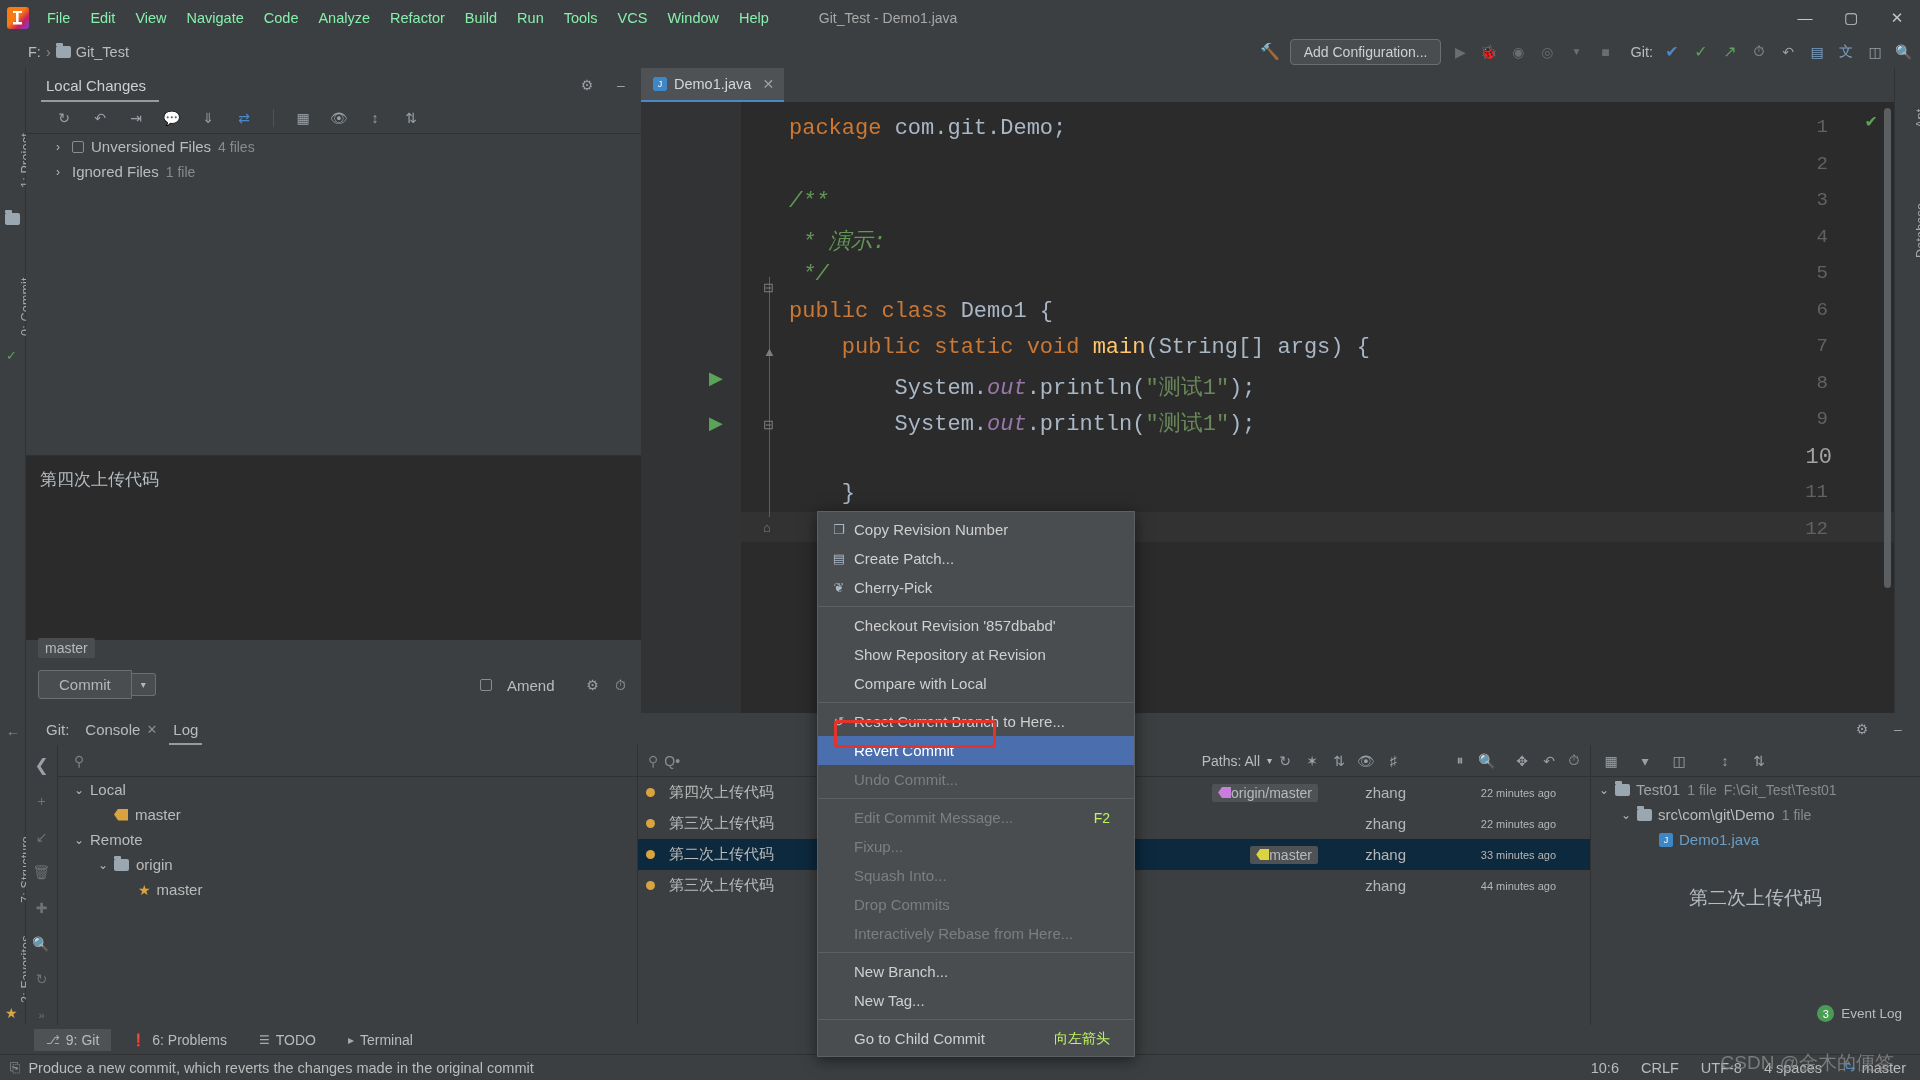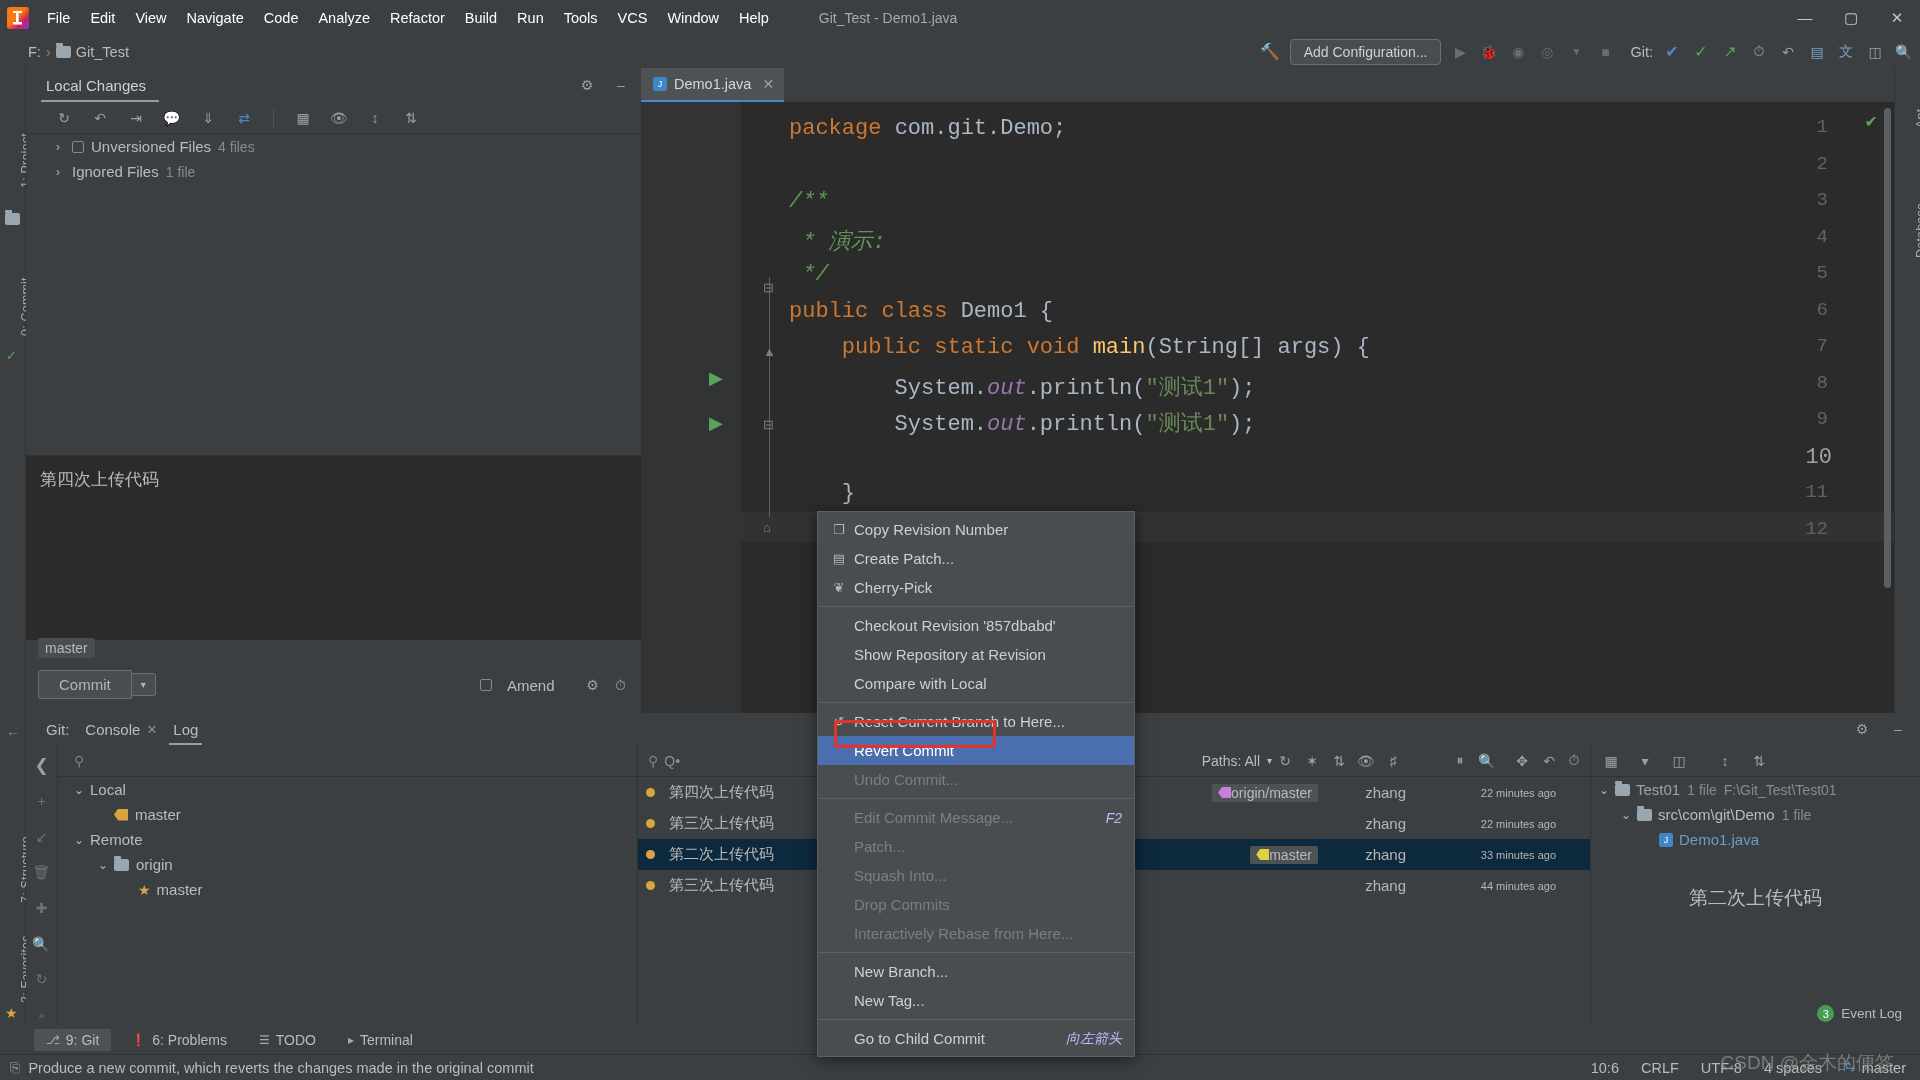--- a/index.html
+++ b/index.html
@@ -22,21 +22,21 @@
     width:22px; height:22px; margin-left:7px; margin-right:8px;
     background:linear-gradient(135deg,#f97a12 0%, #f97a12 45%, #c8215b 70%, #7b3fe4 100%);
     border-radius:3px; position:relative;
   }
   .logo:after{
     content:""; position:absolute; left:6px; top:4px; width:9px; height:14px;
     background:#fff; clip-path:polygon(0 0,100% 0,100% 18%,62% 18%,62% 82%,100% 82%,100% 100%,0 100%,0 82%,34% 82%,34% 18%,0 18%);
   }
   .menu { display:flex; align-items:center; gap:0px; }
   .menu-item {
-    padding:3px 10px; color:#ffffff; font-size:14.5px; white-space:nowrap;
+    padding:3px 10px; color:#86efac; font-size:14.5px; white-space:nowrap;
   }
   .win-title {
     margin-left:40px; color:#a9a9a9; font-size:14px; white-space:nowrap;
   }
   .win-ctrl { position:absolute; right:0; top:0; height:35px; display:flex; align-items:center; }
   .win-btn { width:46px; height:35px; display:flex; align-items:center; justify-content:center; color:#c6c6c6; font-size:15px;}
 
   
   .navbar {
     position:absolute; left:0; top:35px; width:1920px; height:33px;
@@ -168,21 +168,21 @@
   .ctxmenu{
     position:absolute; left:817px; top:511px; width:318px;
     background:#4a4d4f; border:1px solid #5c6062; box-shadow:0 3px 14px rgba(0,0,0,.55); z-index:50;
     padding:3px 0;
   }
   .ctxitem{ height:29px; display:flex; align-items:center; padding-left:10px; font-size:15px; color:#cfcfcf; position:relative;}
   .ctxitem.dis{ color:#7b7f81; }
   .ctxitem.sel{ background:#4b6eaf; color:#ffffff; }
   .ctxitem .mic{ width:22px; display:inline-flex; justify-content:center; align-items:center; color:#a9b7c6; font-size:13px;}
   .ctxitem .txt{ margin-left:4px; }
-  .ctxitem .sc{ position:absolute; right:12px; color:#c4b5fd; font-size:14px;font-style:italic;}
+  .ctxitem .sc{ position:absolute; right:24px; color:#bef264; font-size:14px;}
   .ctxsep{ height:1px; background:#5c6062; margin:4px 0; }
   .redbox{
     position:absolute; left:834px; top:720px; width:162px; height:28px;
     border:3px solid #e63329; border-radius:4px; z-index:60; pointer-events:none;
   }
 
   
   .toolwinbar{ position:absolute; left:0; bottom:26px; width:1920px; height:29px; background:#3c3f41; display:flex; align-items:center;}
   .twitem{display:flex;align-items:center;gap:6px;padding:3px 12px;font-size:14px;color:#bbb;}
   .twitem.active{background:#4e5254;}
@@ -560,21 +560,21 @@
         <span class="txt">Undo Commit...</span>
       </div>
       <div class="ctxsep"></div>
       <div class="ctxitem dis">
         <span class="mic"></span>
         <span class="txt">Edit Commit Message...</span>
         <span class="sc">F2</span>
       </div>
       <div class="ctxitem dis">
         <span class="mic"></span>
-        <span class="txt">Patch...</span>
+        <span class="txt">Fixup...</span>
       </div>
       <div class="ctxitem dis">
         <span class="mic"></span>
         <span class="txt">Squash Into...</span>
       </div>
       <div class="ctxitem dis">
         <span class="mic"></span>
         <span class="txt">Drop Commits</span>
       </div>
       <div class="ctxitem dis">

